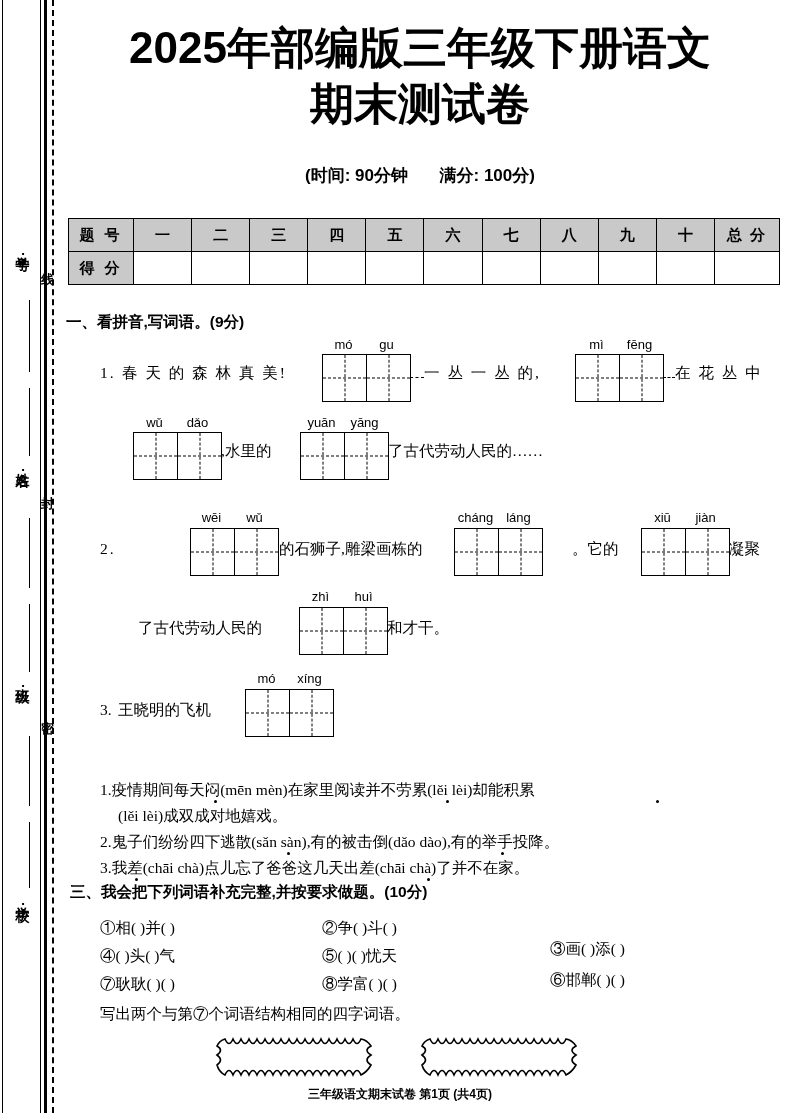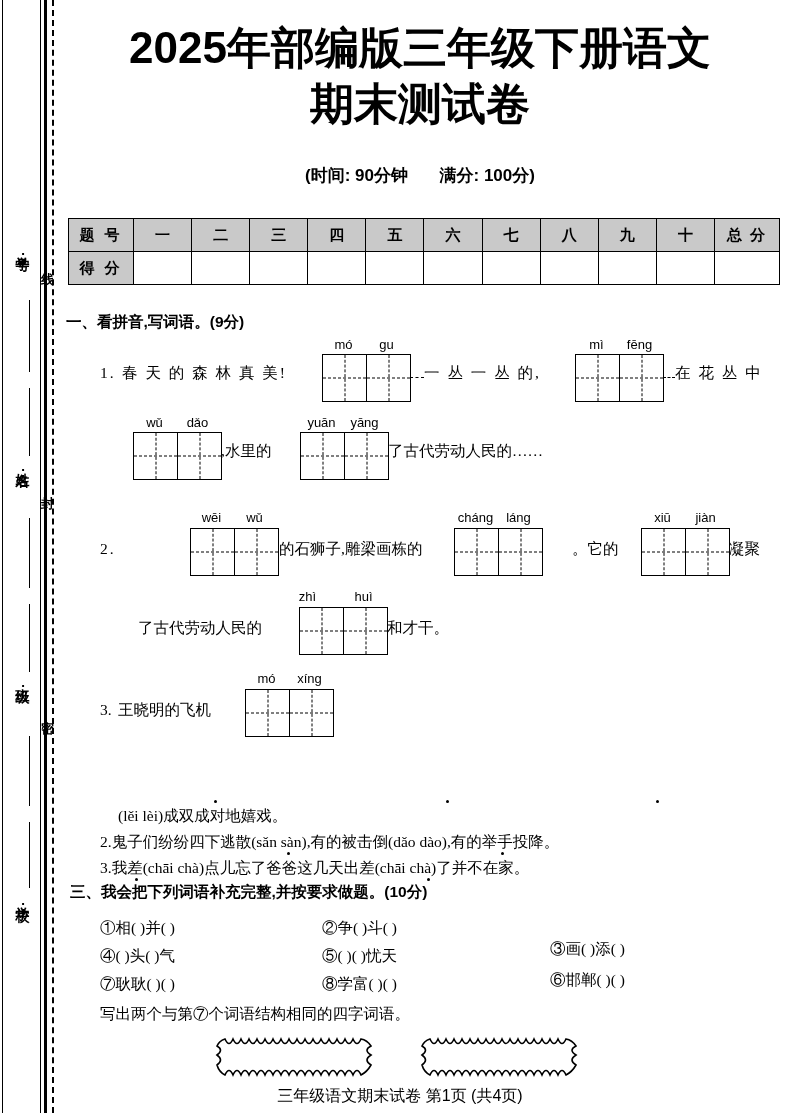--- a/index.html
+++ b/index.html
@@ -102,21 +102,21 @@
     position:absolute;width:3px;height:3px;border-radius:50%;background:#000;
   }
 
   
   .scallop{position:absolute;}
 
   
   .footer{
     position:absolute;left:0;top:1086px;width:800px;text-align:center;
     font-family:"Liberation Sans","DejaVu Sans",sans-serif;
-    font-size:16px;font-weight:normal;
+    font-size:12px;font-weight:bold;
   }
 </style>
 </head>
 <body>
 
 <div class="page">
 
   <div class="margin-rule"></div>
   <div class="bind-solid"></div>
   <div class="bind-thick"></div>
@@ -235,37 +235,38 @@
   <div class="bt" style="left:528px;top:541px;margin-left:44px;">。它的</div>
   <div class="py" style="left:641px;top:511px;width:43px;">xiū</div>
   <div class="py" style="left:684px;top:511px;width:43px;">jiàn</div>
   <div class="tzg" style="left:641px;top:528px;">
     <div class="cell"></div>
       <div class="cell"></div>
   </div>
   <div class="bt" style="left:729px;top:541px;">凝聚</div>
 
   <div class="bt" style="left:138px;top:620px;">了古代劳动人民的</div>
-  <div class="py" style="left:286px;top:590px;width:43px;">zhì</div>
+  <div class="py" style="left:299px;top:590px;width:43px;">zhì</div>
   <div class="py" style="left:342px;top:590px;width:43px;">huì</div>
   <div class="tzg" style="left:299px;top:607px;">
     <div class="cell"></div>
       <div class="cell"></div>
   </div>
   <div class="bt" style="left:387px;top:620px;">和才干。</div>
 
   <div class="bt" style="left:100px;top:702px;">3.</div>
   <div class="bt" style="left:118px;top:702px;">王晓明的飞机</div>
   <div class="py" style="left:245px;top:672px;width:43px;">mó</div>
   <div class="py" style="left:288px;top:672px;width:43px;">xíng</div>
   <div class="tzg" style="left:245px;top:689px;">
     <div class="cell"></div>
       <div class="cell"></div>
   </div>
 
+  <div class="bt" style="left:100px;top:782px;">1.疫情期间每天闷(mēn   mèn)在家里阅读并不劳累(lěi   lèi)却能积累</div>
   <div class="bt" style="left:118px;top:808px;">(lěi   lèi)成双成对地嬉戏。</div>
   <div class="bt" style="left:100px;top:834px;">2.鬼子们纷纷四下逃散(sǎn   sàn),有的被击倒(dǎo   dào),有的举手投降。</div>
   <div class="bt" style="left:100px;top:860px;">3.我差(chāi   chà)点儿忘了爸爸这几天出差(chāi   chà)了并不在家。</div>
 
   <div class="dot" style="left:214px;top:800px;"></div>
   <div class="dot" style="left:446px;top:800px;"></div>
   <div class="dot" style="left:656px;top:800px;"></div>
   <div class="dot" style="left:287px;top:852px;"></div>
   <div class="dot" style="left:501px;top:852px;"></div>
   <div class="dot" style="left:135px;top:878px;"></div>

